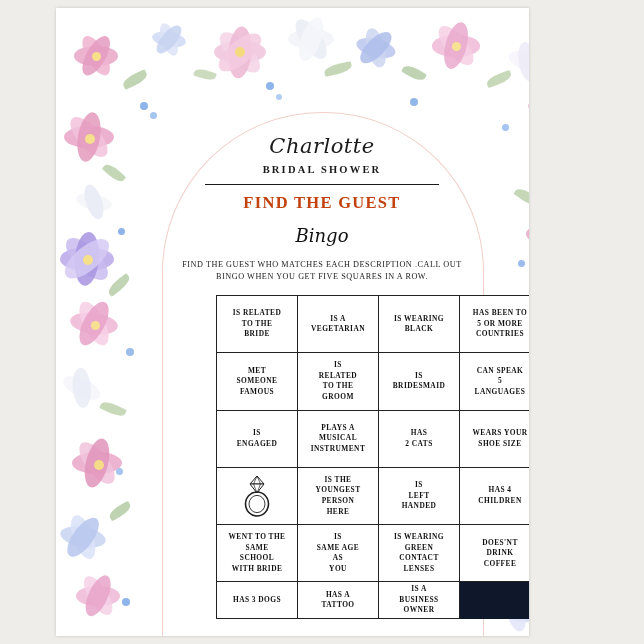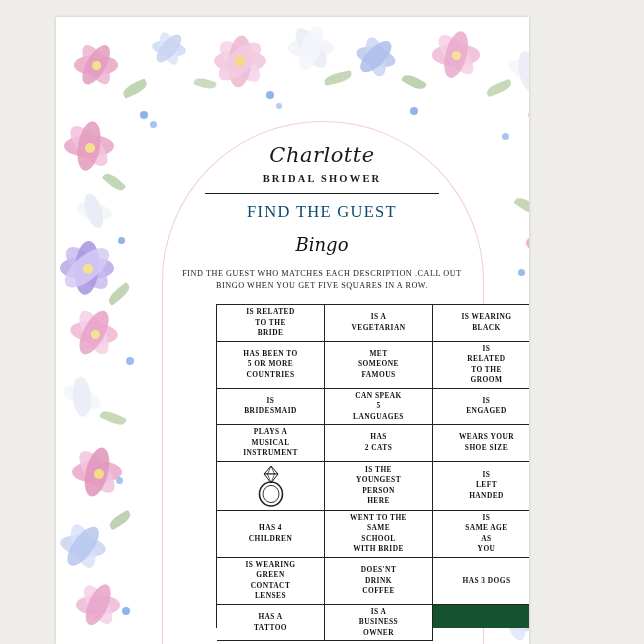--- a/index.html
+++ b/index.html
@@ -19,21 +19,21 @@
     position: absolute;
     left: 0; top: 0;
     width: 644px;
     height: 644px;
     background: #eeede9;
   }
 
   #paper {
     position: absolute;
     left: 56px;
-    top: 17px;
+    top: 8px;
     width: 473px;
     height: 628px;
     background: #ffffff;
     box-shadow: 0 0 3px rgba(0,0,0,0.18);
     overflow: hidden;
   }
 
   
   .floral-layer {
     position: absolute;
@@ -110,23 +110,23 @@
   .rule {
     width: 234px;
     height: 1px;
     background: #1a1a1a;
     margin: 9px auto 0 auto;
   }
   .find-guest {
     margin-top: 8px;
     font-family: "Liberation Serif", serif;
     font-size: 16.5px;
-    font-weight: 400;
+    font-weight: 700;
     letter-spacing: 1.3px;
-    color: #0c4a6e;
+    color: #c2410c;
   }
   .bingo-script {
     margin-top: 12px;
     font-family: "DejaVu Serif", serif;
     font-style: italic;
     font-size: 18px;
     color: #111;
   }
   .instructions {
     margin: 13px auto 0 auto;
@@ -141,25 +141,25 @@
 
   
   #grid {
     position: absolute;
     left: 160px;
     top: 287px;
     width: 324px;
     height: 323px;
     z-index: 5;
     display: grid;
-    grid-template-columns: repeat(3, 1fr);
+    grid-template-columns: repeat(4, 1fr);
     grid-template-rows: repeat(5, 1fr);
     border-top: 1.3px solid #222;
     border-left: 1.3px solid #222;
-    background: #14532d;
+    background: #0f172a;
   }
   .cell {
     border-right: 1.3px solid #222;
     border-bottom: 1.3px solid #222;
     display: flex;
     align-items: center;
     justify-content: center;
     text-align: center;
     padding: 2px 3px;
     box-sizing: border-box;

